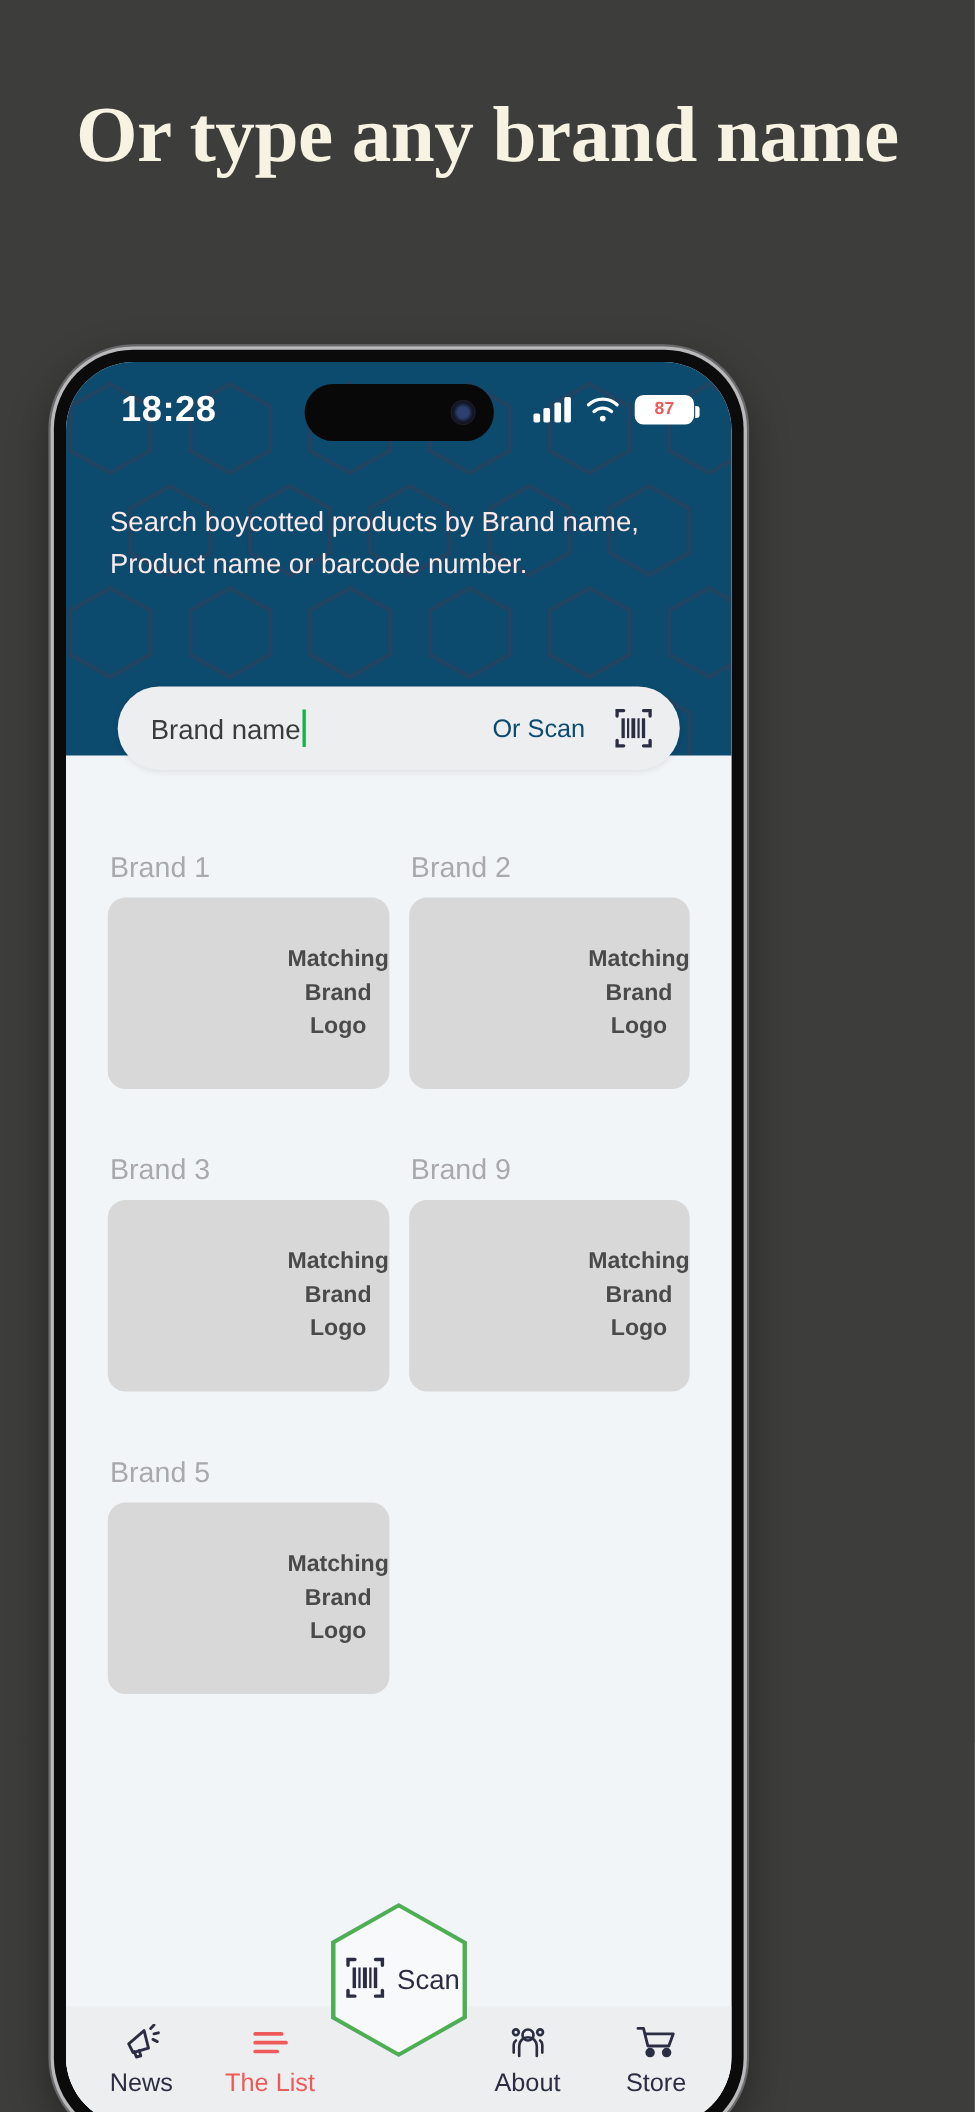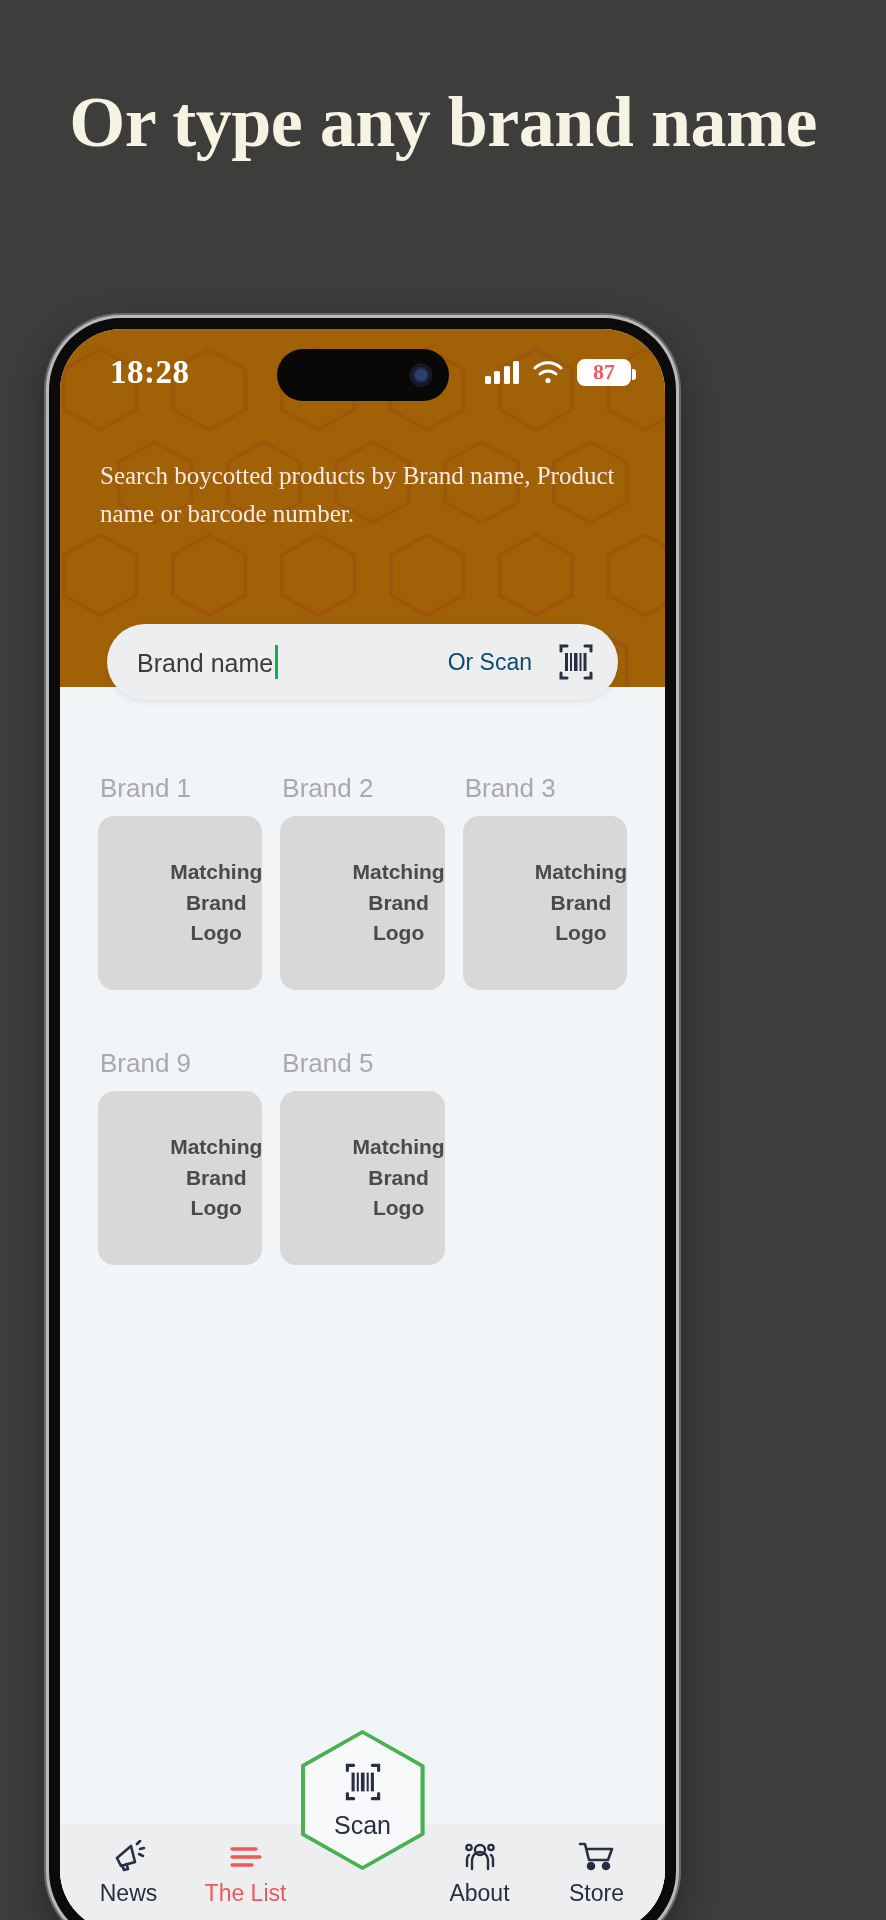--- a/index.html
+++ b/index.html
@@ -36,24 +36,23 @@
   .screen{
     position:relative; width:100%; height:100%;
     border-radius:62px;
     overflow:hidden;
     background:#f2f5f7;
   }
 
   
   .red-header{
     position:relative;
-    background:#a16207;
+    background:#0c4a6e;
     height:358px;
     overflow:hidden;
-    font-family:Liberation Serif, serif;
   }
   .hexpattern{
     position:absolute; inset:0;
     opacity:.16;
   }
   .statusbar{
     position:relative; z-index:3;
     height:86px;
     display:flex; align-items:center;
     padding:0 34px;
@@ -72,21 +71,21 @@
   .signal i:nth-child(1){ height:8px; }
   .signal i:nth-child(2){ height:13px; }
   .signal i:nth-child(3){ height:18px; }
   .signal i:nth-child(4){ height:23px; }
   .wifi{ width:30px; height:23px; position:relative; }
   .batt{
     position:relative;
     width:54px; height:27px;
     border:2.5px solid #fff; border-radius:8px;
     display:flex; align-items:center; justify-content:center;
-    font-size:22px; font-weight:700; color:#ed5a59;
+    font-size:16px; font-weight:700; color:#ed5a59;
     background:#fff;
   }
   .batt:after{
     content:""; position:absolute; right:-7px; top:8px;
     width:4px; height:11px; background:#fff; border-radius:0 3px 3px 0;
   }
   .island{
     position:absolute; z-index:5;
     left:50%; transform:translateX(-50%);
     top:20px;
@@ -154,21 +153,21 @@
 
   
   .body-area{
     position:relative;
     background:#f2f5f7;
     height:100%;
     padding:86px 38px 0 38px;
   }
   .grid{
     display:grid;
-    grid-template-columns:repeat(3, 1fr);
+    grid-template-columns:repeat(2, 1fr);
     column-gap:18px;
     row-gap:58px;
   }
   .brand-cell{ display:flex; flex-direction:column; }
   .brand-label{
     font-size:26px; color:#a9a9ab;
     margin:0 0 12px 2px;
   }
   .brand-card{
     height:174px;
@@ -198,24 +197,24 @@
   }
   .tab.active{ color:#ed5a59; }
   .tab.spacer{ visibility:hidden; }
   .tab .ico{ height:34px; display:flex; align-items:flex-end; }
 
   .scanhex{
     position:absolute; z-index:7;
     left:50%; transform:translateX(-50%);
     bottom:62px;
     width:124px; height:140px;
-    display:flex; flex-direction:column;
+    display:flex; flex-direction:row;
     align-items:center; justify-content:center;
     gap:4px;
-    background:#22c55e;
+    background:#c4b5fd;
     clip-path:polygon(50% 0%, 100% 25%, 100% 75%, 50% 100%, 0% 75%, 0% 25%);
   }
   .scanhex .hexborder{
     position:absolute; inset:0;
     background:#4caf50;
     clip-path:polygon(50% 0%, 100% 25%, 100% 75%, 50% 100%, 0% 75%, 0% 25%);
     z-index:-1;
   }
   .scanhex .inner{
     position:absolute; inset:4px;

